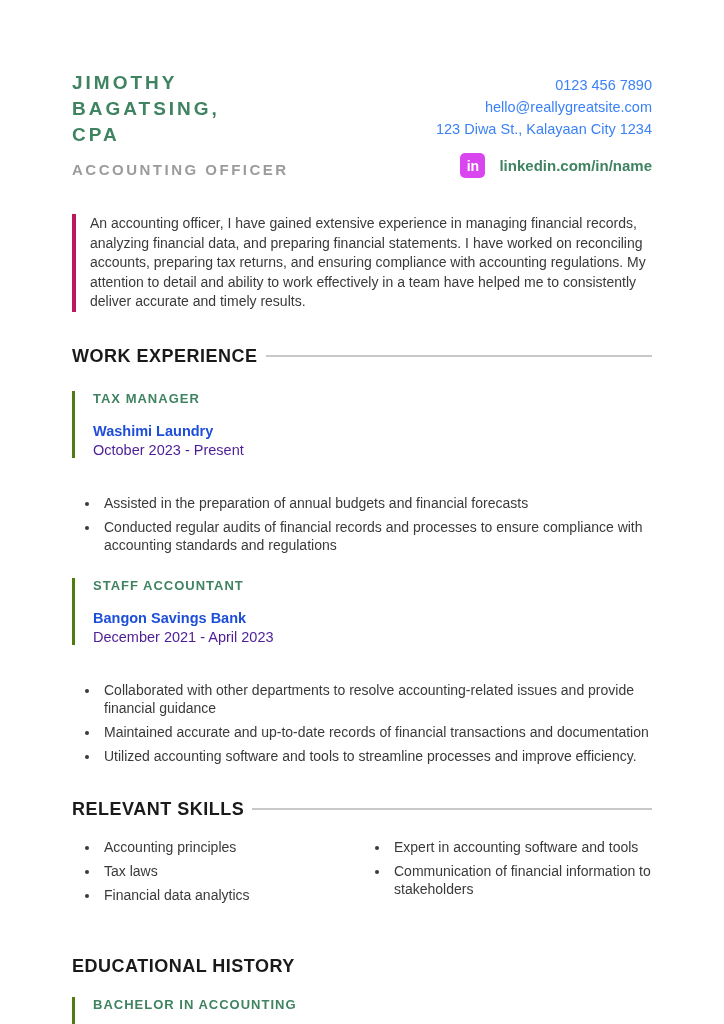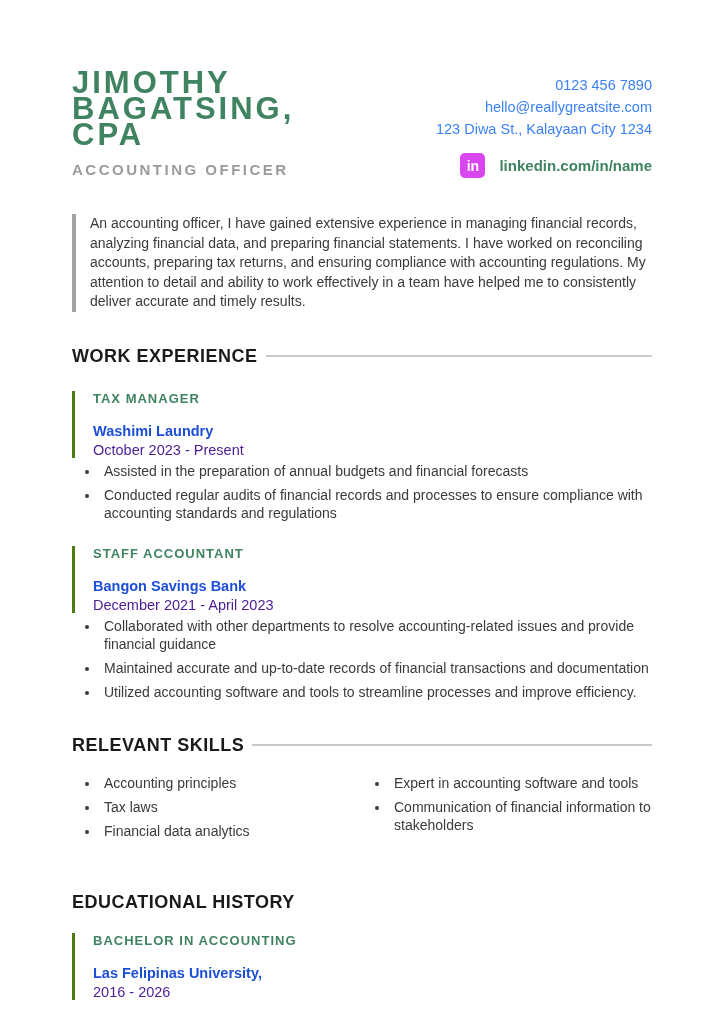--- a/index.html
+++ b/index.html
@@ -17,21 +17,21 @@
     left: 72px;
     top: 70px;
     width: 580px;
   }
 
   
   .header-row { display: flex; justify-content: space-between; }
   .name {
     color: #3f8361;
     font-weight: bold;
-    font-size: 31px;
+    font-size: 19px;
     line-height: 26px;
     letter-spacing: 3px;
   }
   .job-title {
     margin-top: 13px;
     color: #9b9b9b;
     font-weight: bold;
     font-size: 15px;
     letter-spacing: 2.5px;
   }
@@ -58,21 +58,21 @@
     font-size: 14px;
     display: flex;
     align-items: center;
     justify-content: center;
   }
   .li-text { color: #3f8361; font-weight: bold; font-size: 15px; }
 
   
   .summary {
     margin-top: 36px;
-    border-left: 4px solid #a3a3a3;
+    border-left: 4px solid #be185d;
     padding-left: 14px;
     font-size: 14px;
     line-height: 19.5px;
     color: #3a3a3a;
   }
 
   
   .section-head {
     display: flex;
     align-items: center;
@@ -102,21 +102,21 @@
   }
   .entry-company {
     color: #1d4ed8;
     font-weight: bold;
     font-size: 14.5px;
     margin-top: 17px;
   }
   .entry-dates { font-size: 14.5px; margin-top: 3px; color: #4c1d95; }
 
   ul.bullets {
-    margin-top: 4px;
+    margin-top: 36px;
     padding-left: 28px;
     font-size: 14px;
     line-height: 18px;
   }
   ul.bullets li { margin-bottom: 6px; padding-left: 4px; }
 
   
   .skills-grid {
     display: grid;
     grid-template-columns: 290px 1fr;

